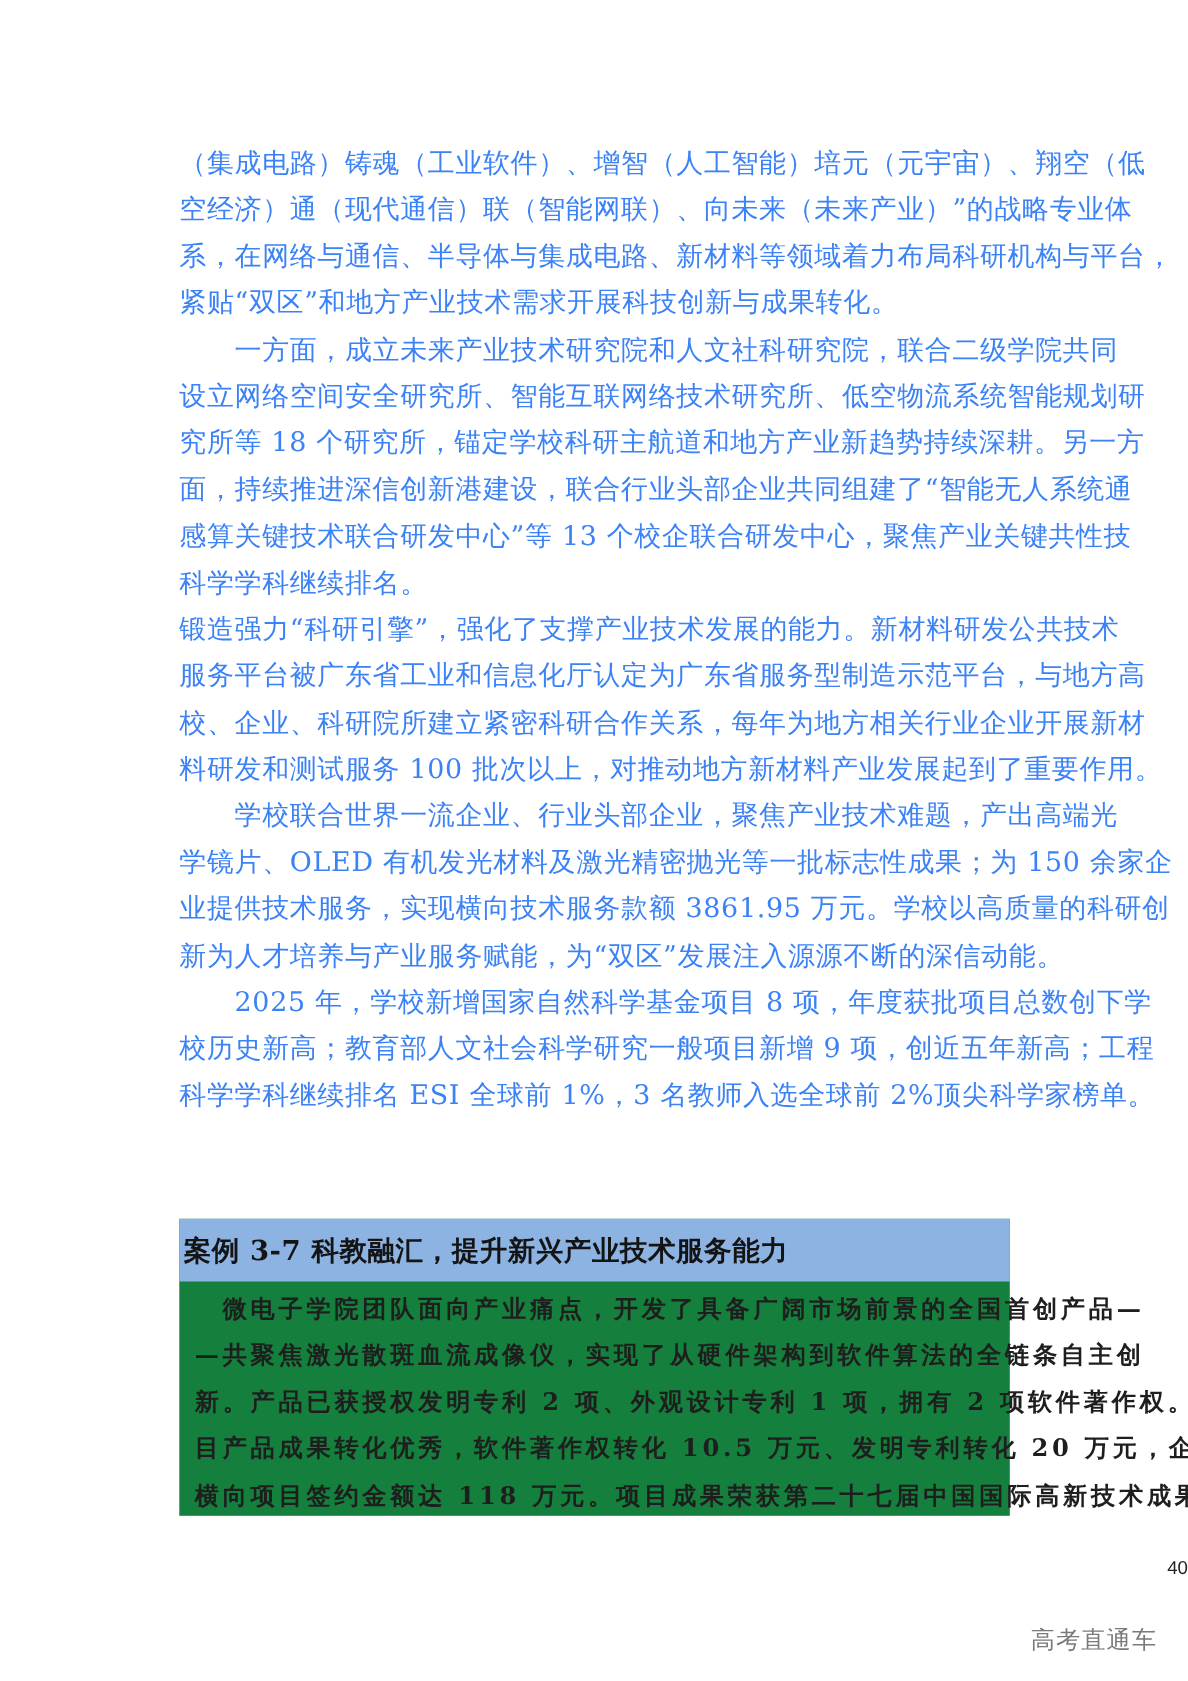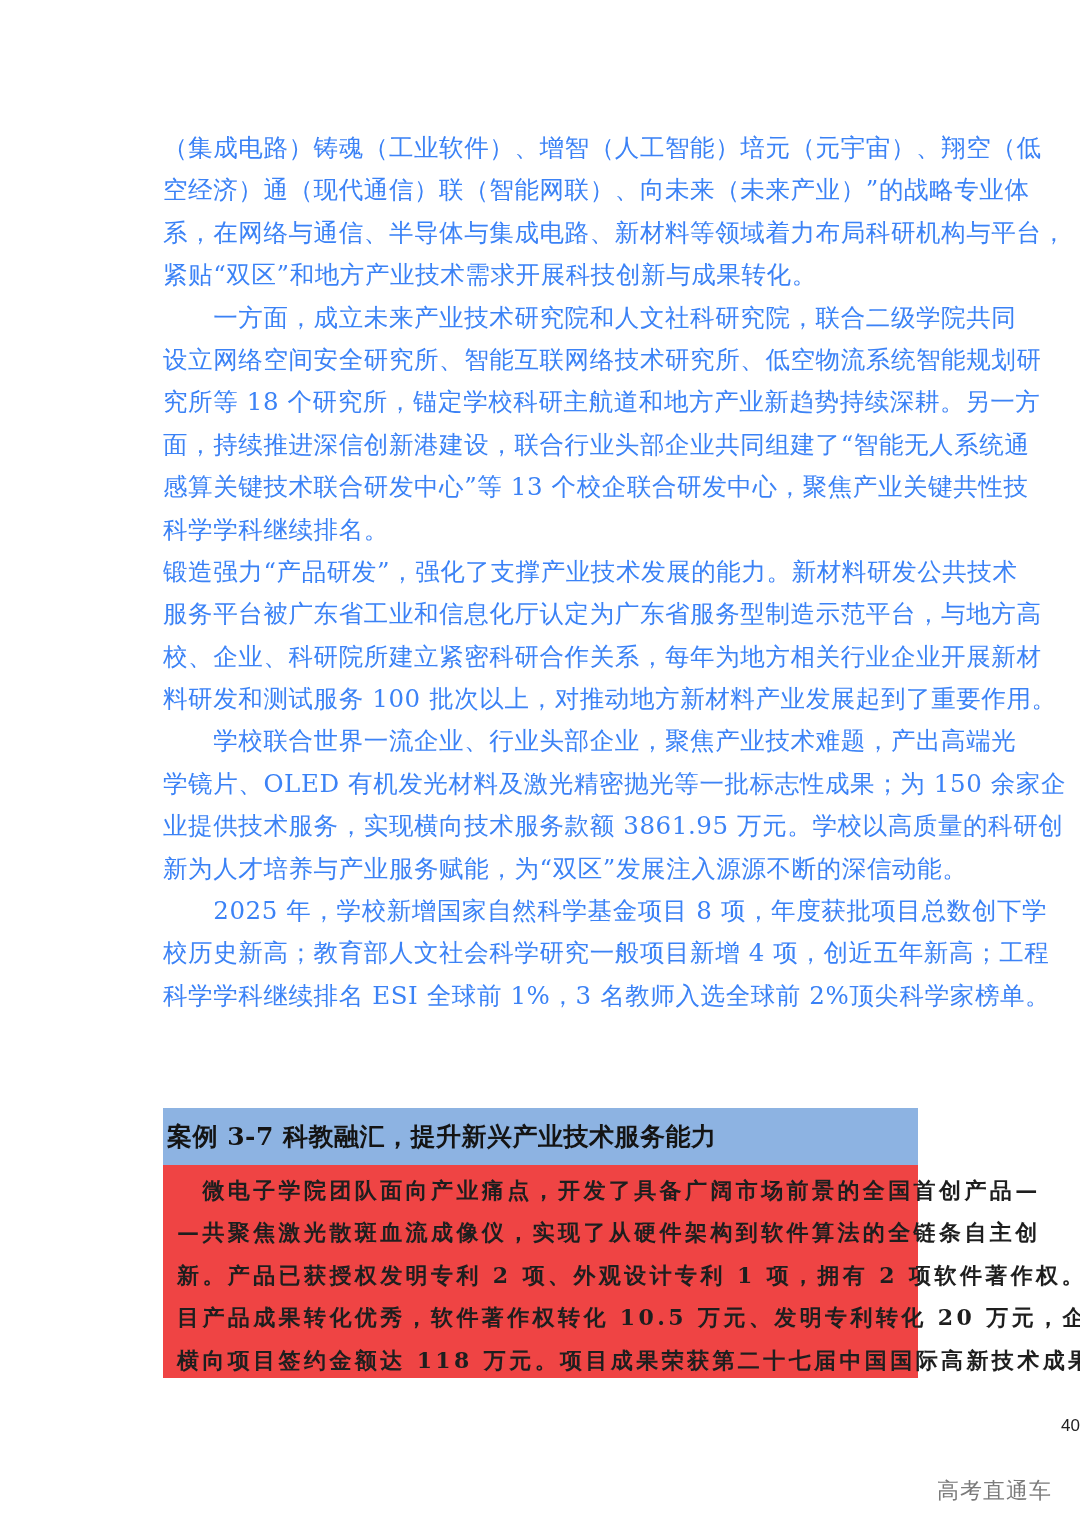--- a/index.html
+++ b/index.html
@@ -6,21 +6,21 @@
   body {
     width: 1080px; height: 1528px; background: #ffffff; position: relative; overflow: hidden;
     font-family: "DejaVu Serif", "Liberation Serif", serif; color: #1a1a1a;
   }
   .page { position: absolute; left: 0; top: 0; width: 1080px; height: 1528px; }
   .body-text { position: absolute; left: 163px; width: 760px; top: 127px; }
   .line {
     height: 42.4px; line-height: 42.4px; font-size: 24.5px; white-space: nowrap;
     letter-spacing: 0.6px; color: #3b82f6;
   }
-  .case-box { position: absolute; left: 163px; top: 1108px; width: 755px; height: 270px; background: #ef4444; }
+  .case-box { position: absolute; left: 163px; top: 1108px; width: 755px; height: 270px; background: #15803d; }
   .case-header {
     height: 57px; background: #8db3e2; line-height: 57px; padding-left: 4px;
     font-size: 25px; font-weight: bold; color: #141414; white-space: nowrap; letter-spacing: 0.5px;
   }
   .case-body { padding-top: 4px; }
   .case-line {
     height: 42.4px; line-height: 42.4px; font-size: 22px; white-space: nowrap; padding-left: 2px;
     letter-spacing: 3.4px; color: #1e1e1e; font-weight: bold; margin-left: 12px;
   }
   .page-number {
@@ -40,30 +40,30 @@
     <div class="line">（集成电路）铸魂（工业软件）、增智（人工智能）培元（元宇宙）、翔空（低</div>
     <div class="line">空经济）通（现代通信）联（智能网联）、向未来（未来产业）”的战略专业体</div>
     <div class="line">系，在网络与通信、半导体与集成电路、新材料等领域着力布局科研机构与平台，</div>
     <div class="line">紧贴“双区”和地方产业技术需求开展科技创新与成果转化。</div>
     <div class="line">　　一方面，成立未来产业技术研究院和人文社科研究院，联合二级学院共同</div>
     <div class="line">设立网络空间安全研究所、智能互联网络技术研究所、低空物流系统智能规划研</div>
     <div class="line">究所等 18 个研究所，锚定学校科研主航道和地方产业新趋势持续深耕。另一方</div>
     <div class="line">面，持续推进深信创新港建设，联合行业头部企业共同组建了“智能无人系统通</div>
     <div class="line">感算关键技术联合研发中心”等 13 个校企联合研发中心，聚焦产业关键共性技</div>
     <div class="line">科学学科继续排名。</div>
-    <div class="line">锻造强力“产品研发”，强化了支撑产业技术发展的能力。新材料研发公共技术</div>
+    <div class="line">锻造强力“科研引擎”，强化了支撑产业技术发展的能力。新材料研发公共技术</div>
     <div class="line">服务平台被广东省工业和信息化厅认定为广东省服务型制造示范平台，与地方高</div>
     <div class="line">校、企业、科研院所建立紧密科研合作关系，每年为地方相关行业企业开展新材</div>
     <div class="line">料研发和测试服务 100 批次以上，对推动地方新材料产业发展起到了重要作用。</div>
     <div class="line">　　学校联合世界一流企业、行业头部企业，聚焦产业技术难题，产出高端光</div>
     <div class="line">学镜片、OLED 有机发光材料及激光精密抛光等一批标志性成果；为 150 余家企</div>
     <div class="line">业提供技术服务，实现横向技术服务款额 3861.95 万元。学校以高质量的科研创</div>
     <div class="line">新为人才培养与产业服务赋能，为“双区”发展注入源源不断的深信动能。</div>
     <div class="line">　　2025 年，学校新增国家自然科学基金项目 8 项，年度获批项目总数创下学</div>
-    <div class="line">校历史新高；教育部人文社会科学研究一般项目新增 4 项，创近五年新高；工程</div>
+    <div class="line">校历史新高；教育部人文社会科学研究一般项目新增 9 项，创近五年新高；工程</div>
     <div class="line">科学学科继续排名 ESI 全球前 1%，3 名教师入选全球前 2%顶尖科学家榜单。</div>
   </div>
 
   <div class="case-box">
     <div class="case-header">案例 3-7 科教融汇，提升新兴产业技术服务能力</div>
     <div class="case-body">
       <div class="case-line">　微电子学院团队面向产业痛点，开发了具备广阔市场前景的全国首创产品—</div>
       <div class="case-line">—共聚焦激光散斑血流成像仪，实现了从硬件架构到软件算法的全链条自主创</div>
       <div class="case-line">新。产品已获授权发明专利 2 项、外观设计专利 1 项，拥有 2 项软件著作权。项</div>
       <div class="case-line">目产品成果转化优秀，软件著作权转化 10.5 万元、发明专利转化 20 万元，企业</div>

